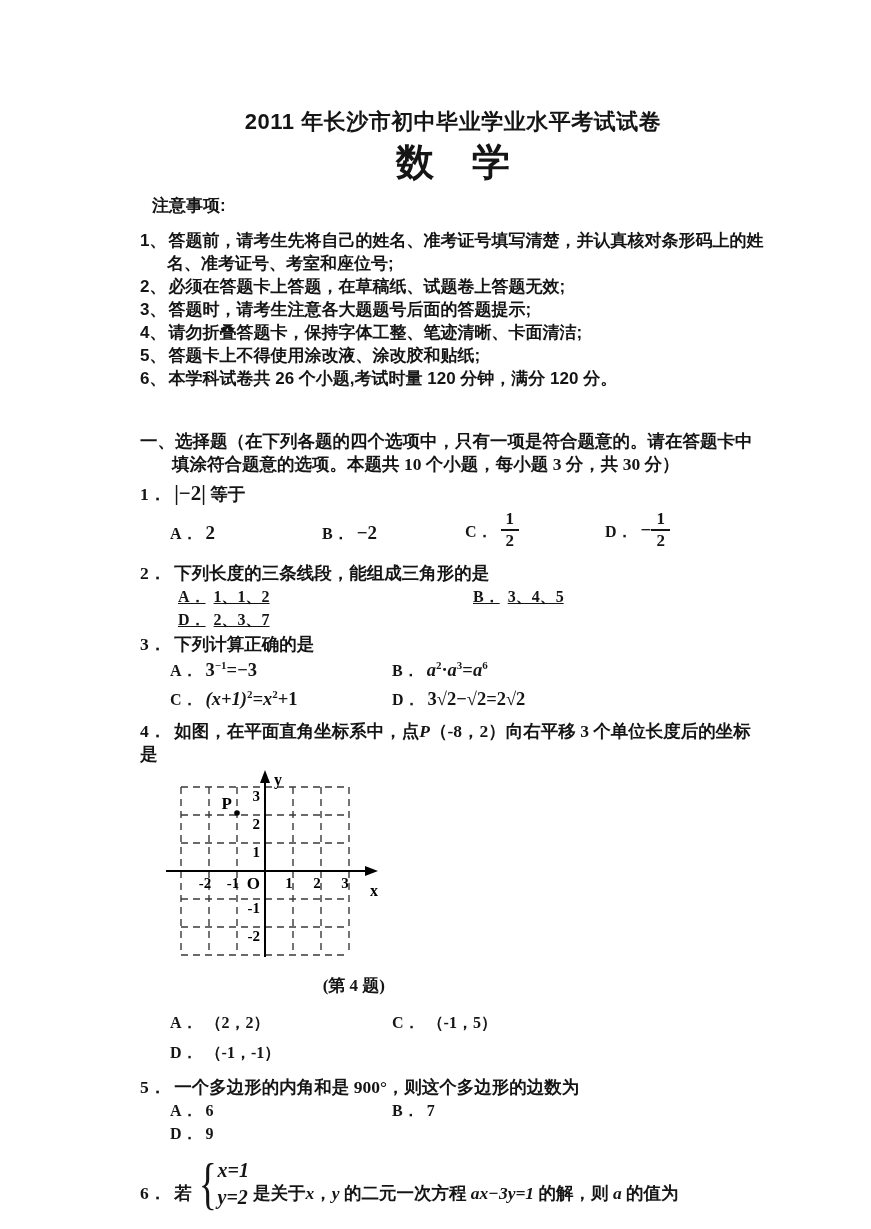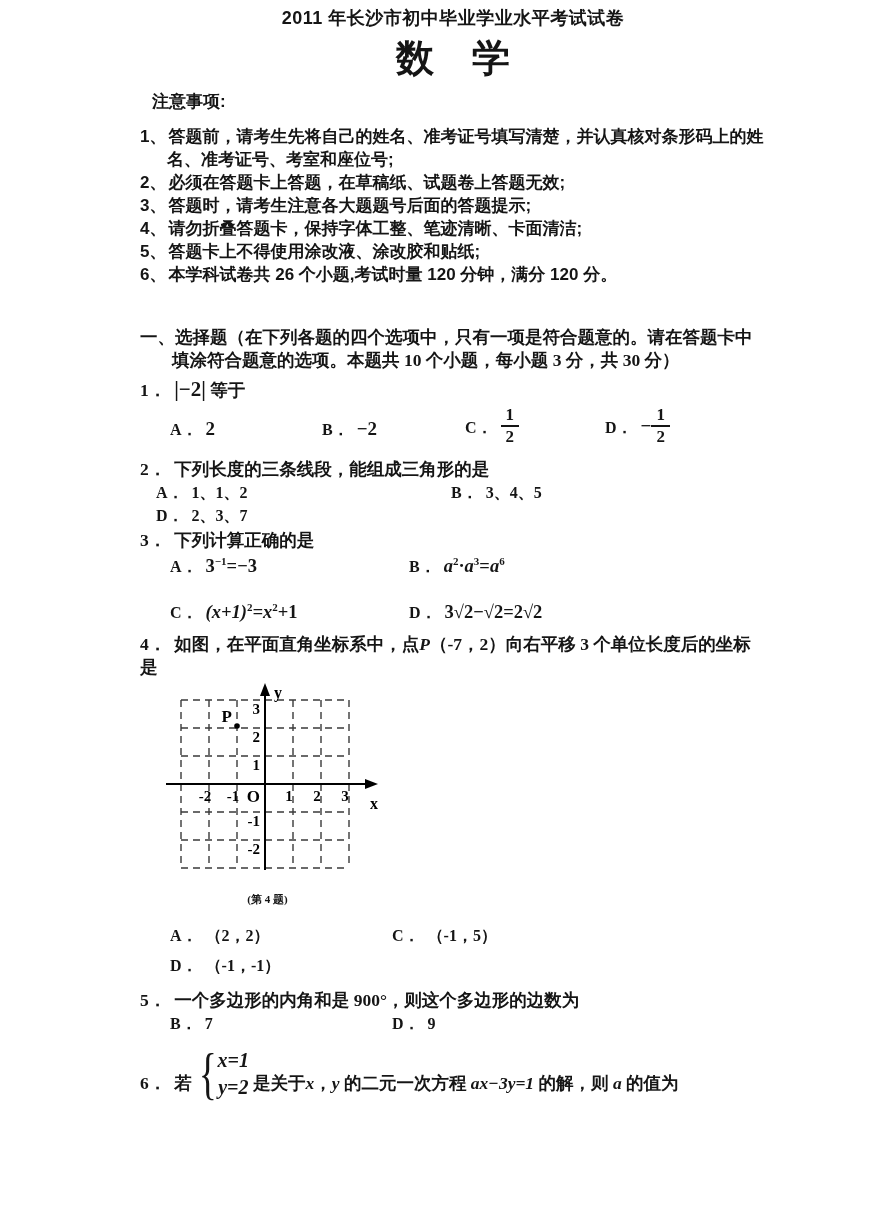--- a/index.html
+++ b/index.html
@@ -5,23 +5,23 @@
   html,body{margin:0;padding:0;background:#fff;}
   .page{
     position:relative;width:871px;height:1229px;background:#ffffff;
     color:#151515;overflow:hidden;
     font-family:"Liberation Serif","DejaVu Serif",serif;font-weight:bold;
   }
   .content{margin-left:140px;width:626px;}
 
   
   .title1{
-    text-align:center;
+    padding-top:104px;text-align:center;
     font-family:"Liberation Sans","DejaVu Sans",sans-serif;
-    font-size:18px;line-height:36px;letter-spacing:.5px;
+    font-size:22px;line-height:36px;letter-spacing:.5px;
   }
   .title2{
     text-align:center;font-family:"Liberation Sans","DejaVu Sans",sans-serif;
     font-size:38px;line-height:40px;margin-top:2px;white-space:pre;
   }
 
   
   .notices{margin-top:12px;font-family:"Liberation Sans","DejaVu Sans",sans-serif;
     font-size:17px;line-height:23px;}
   .notices-heading{margin:12px;}
@@ -38,46 +38,46 @@
   .m{font-family:"Liberation Serif","DejaVu Serif",serif;}
   .it{font-style:italic;}
   .big{font-size:21px;}
   sup{font-size:11px;line-height:0;}
 
   .fm{font-size:18.5px;}
 
   
   .opts4{display:grid;grid-template-columns:152px 143px 140px 1fr;
     margin-left:30px;align-items:center;height:54px;}
-  .opts2w{display:grid;grid-template-columns:295px 1fr;margin-left:16px;line-height:23px;}
+  .opts2w{display:grid;grid-template-columns:295px 1fr;margin-left:38px;line-height:23px;text-decoration:underline;}
   .opts2n{display:grid;grid-template-columns:222px 1fr;margin-left:30px;line-height:23px;}
-  .opts2n.tall{line-height:28px;gap:17px;}
+  .opts2n.tall{line-height:28px;}
   .opts2n.spaced{line-height:30px;}
   .olabel{padding-right:8px;}
   .oval{font-size:19px;}
 
   
   .frac{display:inline-block;vertical-align:middle;text-align:center;
     font-size:17px;line-height:1.15;margin-top:-6px;}
   .fnum{display:block;padding:0 5px;border-bottom:2px solid #151515;}
   .fden{display:block;}
   .fsign{font-size:19px;vertical-align:middle;margin-top:-6px;display:inline-block;}
 
   
   .graph-wrap{margin:4px 0 0 10px;width:240px;}
-  .graph-caption{text-align:center;font-size:11px;line-height:24px;width:235px;}
+  .graph-caption{text-align:right;font-size:17px;line-height:24px;width:235px;}
   svg text{font-family:"Liberation Serif","DejaVu Serif",serif;font-weight:bold;}
 
   
   .q6{display:flex;align-items:flex-end;margin-top:12px;font-size:17.5px;}
   .q6 .qnum,.q6 .pre,.q6 .post{padding-bottom:6px;}
   .sys{display:flex;align-items:center;margin:0 4px 0 2px;}
   .brace{font-size:58px;font-weight:normal;line-height:50px;
     display:inline-block;transform:scaleX(.65);margin-right:-4px;}
-  .syscol{display:flex;flex-direction:column;font-size:20px;line-height:27px;align-items:center;}
+  .syscol{display:flex;flex-direction:column;font-size:20px;line-height:27px;}
 </style>
 </head>
 <body>
 
 <div class="page">
   <div class="content">
 
     <div class="title1">2011 年长沙市初中毕业学业水平考试试卷</div>
     <div class="title2">数　学</div>
 
@@ -116,21 +116,21 @@
       <span class="qnum">3．</span><span>下列计算正确的是</span>
     </div>
     <div class="opts2n tall">
       <span><span class="olabel">A．</span><span class="fm"><span>3</span><sup>−1</sup><span>=−3</span></span></span>
       <span><span class="olabel">B．</span><span class="fm"><span class="it">a</span><sup>2</sup><span>·</span><span class="it">a</span><sup>3</sup><span>=</span><span class="it">a</span><sup>6</sup></span></span>
       <span><span class="olabel">C．</span><span class="fm"><span class="it">(x+1)</span><sup>2</sup><span class="it">=x</span><sup>2</sup><span>+1</span></span></span>
       <span><span class="olabel">D．</span><span class="fm">3√2−√2=2√2</span></span>
     </div>
 
     <div class="q" style="margin-top:6px;">
-      <span class="qnum">4．</span><span>如图，在平面直角坐标系中，点</span><span class="it m">P</span><span>（-7，2）向右平移</span> <span>3</span> <span>个单位长度后的坐标是</span>
+      <span class="qnum">4．</span><span>如图，在平面直角坐标系中，点</span><span class="it m">P</span><span>（-8，2）向右平移</span> <span>3</span> <span>个单位长度后的坐标是</span>
     </div>
 
     <div class="graph-wrap">
       <svg width="235" height="200" viewBox="0 0 235 200">
         <g stroke="#3a3a3a" stroke-width="1.4" stroke-dasharray="7 5">
           <line x1="31" y1="17" x2="31" y2="185"></line>
           <line x1="59" y1="17" x2="59" y2="185"></line>
           <line x1="87" y1="17" x2="87" y2="185"></line>
           <line x1="143" y1="17" x2="143" y2="185"></line>
           <line x1="171" y1="17" x2="171" y2="185"></line>
@@ -174,20 +174,21 @@
     <div class="opts2n spaced" style="margin-top:10px;">
       <span><span class="olabel">A．</span><span>（2，2）</span></span>
       <span><span class="olabel">C．</span><span>（-1，5）</span></span>
       <span><span class="olabel">D．</span><span>（-1，-1）</span></span>
     </div>
 
     <div class="q" style="margin-top:8px;">
       <span class="qnum">5．</span><span>一个多边形的内角和是 900°，则这个多边形的边数为</span>
     </div>
     <div class="opts2n">
+      <span><span class="olabel">A．</span><span>6</span></span>
       <span><span class="olabel">B．</span><span>7</span></span>
       <span><span class="olabel">D．</span><span>9</span></span>
     </div>
 
     <div class="q6">
       <span class="qnum">6．</span>
       <span class="pre">若</span>
       <span class="sys">
         <span class="brace">{</span>
         <span class="syscol">

